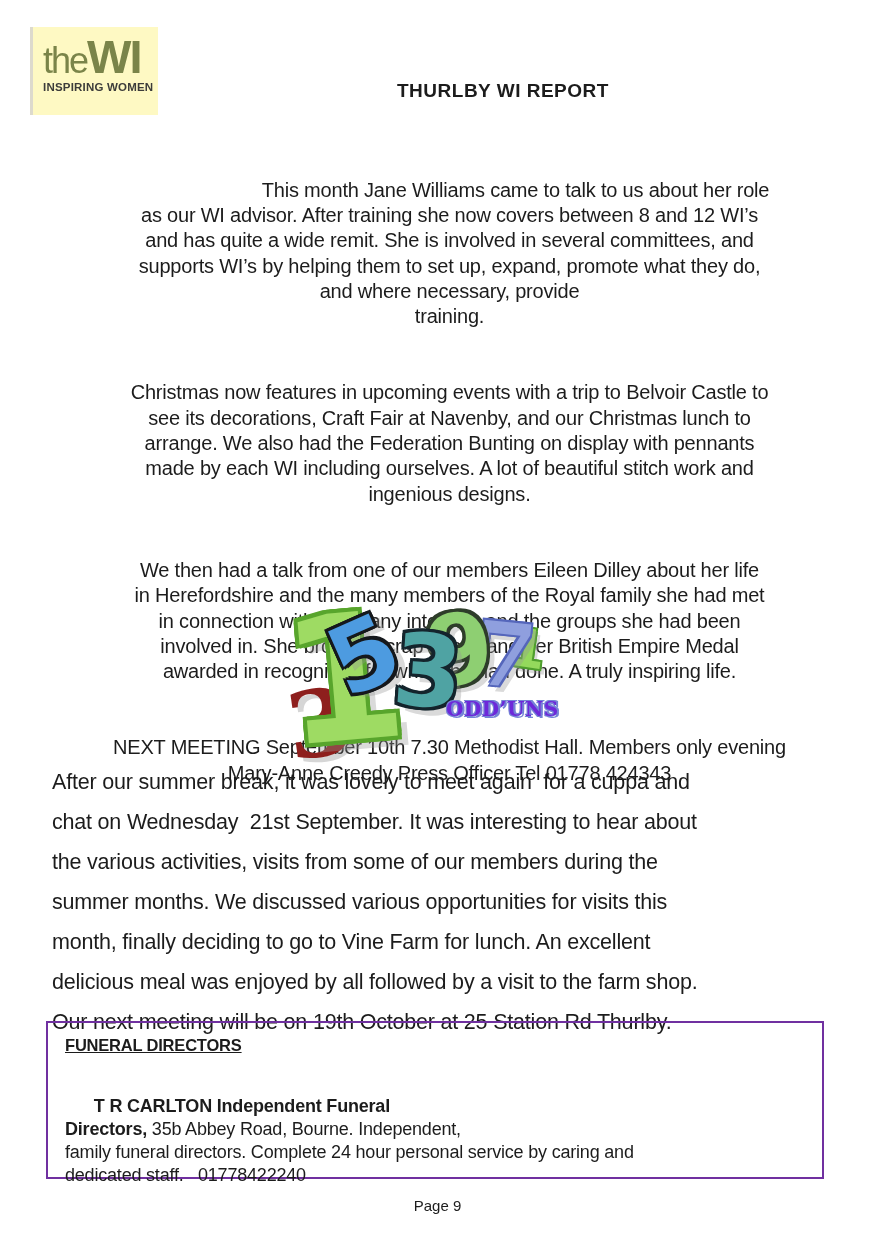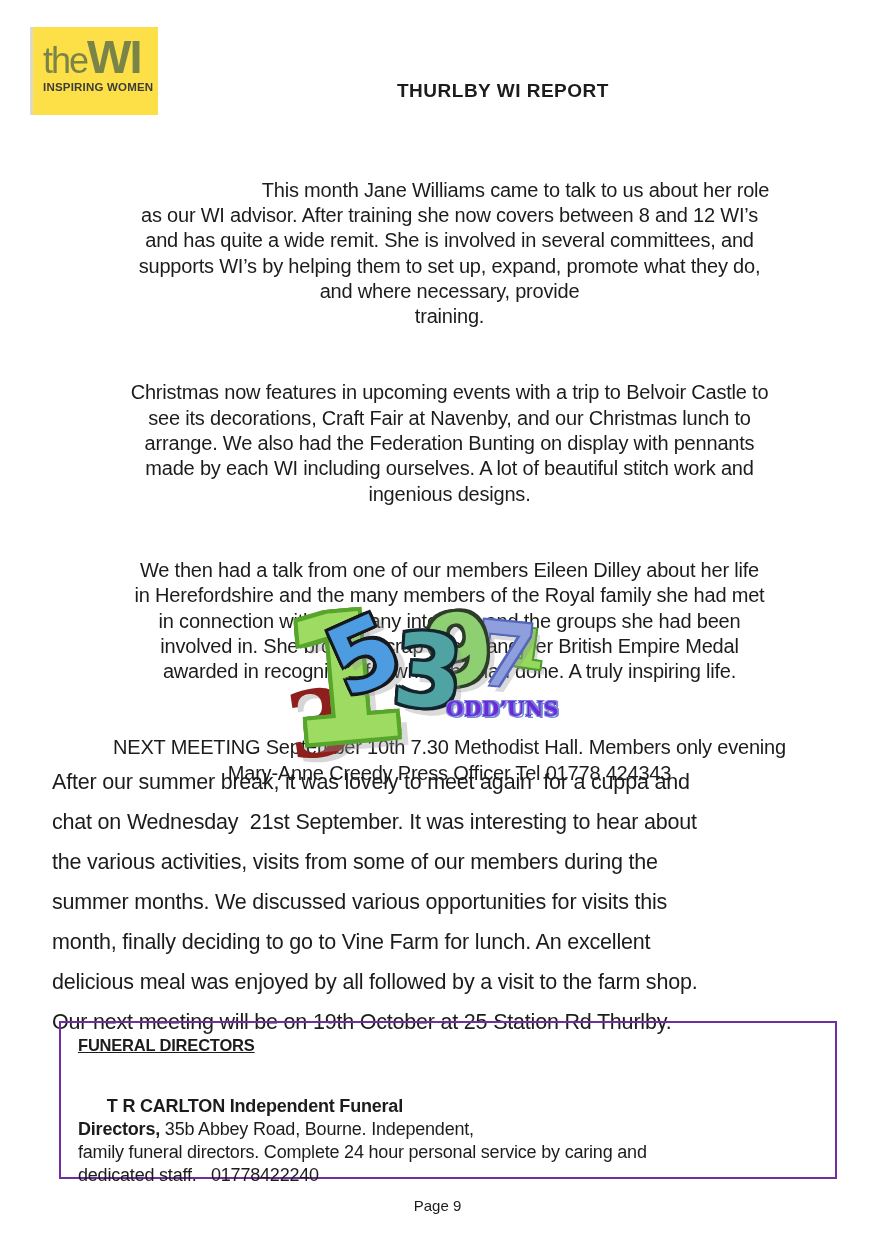--- a/index.html
+++ b/index.html
@@ -3,21 +3,21 @@
 <meta charset="utf-8">
 <style>
   html,body{margin:0;padding:0;background:#ffffff;}
   .page{
     position:relative;width:875px;height:1239px;background:#ffffff;
     font-family:"Liberation Sans",sans-serif;color:#1c1c1c;overflow:hidden;
   }
   
   .logo{
     position:absolute;left:30px;top:27px;width:128px;height:88px;
-    background:#fde047;border-left:3px solid #dddacd;
+    background:#fef9c3;border-left:3px solid #dddacd;
     box-sizing:border-box;padding:4px 6px 4px 10px;
   }
   .logo-line1{display:flex;align-items:baseline;line-height:1;margin-top:2px;}
   .logo-the{font-size:36px;color:#7a8449;font-weight:400;letter-spacing:-2px;}
   .logo-wi{font-size:47px;color:#7a8449;font-weight:700;letter-spacing:-2px;}
   .logo-tagline{font-size:11.5px;font-weight:700;color:#3c3c3a;letter-spacing:.2px;margin-top:1px;white-space:nowrap;}
   
   .title{position:absolute;left:397px;top:80px;font-size:19px;font-weight:700;letter-spacing:.5px;white-space:nowrap;}
   
   .body1{
@@ -66,21 +66,21 @@
     text-shadow:2px 2px 0 #7583d6,-1px -1px 0 #7583d6,1px -1px 0 #7583d6,-1px 1px 0 #7583d6,2px -1px 0 #7583d6;
     white-space:nowrap;
   }
   
   .body2{
     position:absolute;left:52px;top:762px;width:805px;
     font-size:21.5px;line-height:40px;white-space:pre-wrap;letter-spacing:-.2px;
   }
   
   .advert{
-    position:absolute;left:59px;top:1021px;width:778px;height:158px;
+    position:absolute;left:46px;top:1021px;width:778px;height:158px;
     border:2px solid #7030a0;box-sizing:border-box;padding:13px 4px 0 17px;
   }
   .advert-heading{font-size:16.5px;font-weight:700;text-decoration:underline;letter-spacing:-.2px;}
   .advert-body{margin-top:17px;font-size:18px;line-height:23px;white-space:pre-wrap;letter-spacing:-.2px;}
   .advert-bold{font-weight:700;}
   
   .page-num{position:absolute;top:1197px;left:0;width:875px;text-align:center;font-size:15px;}
 </style>
 </head>
 <body>

